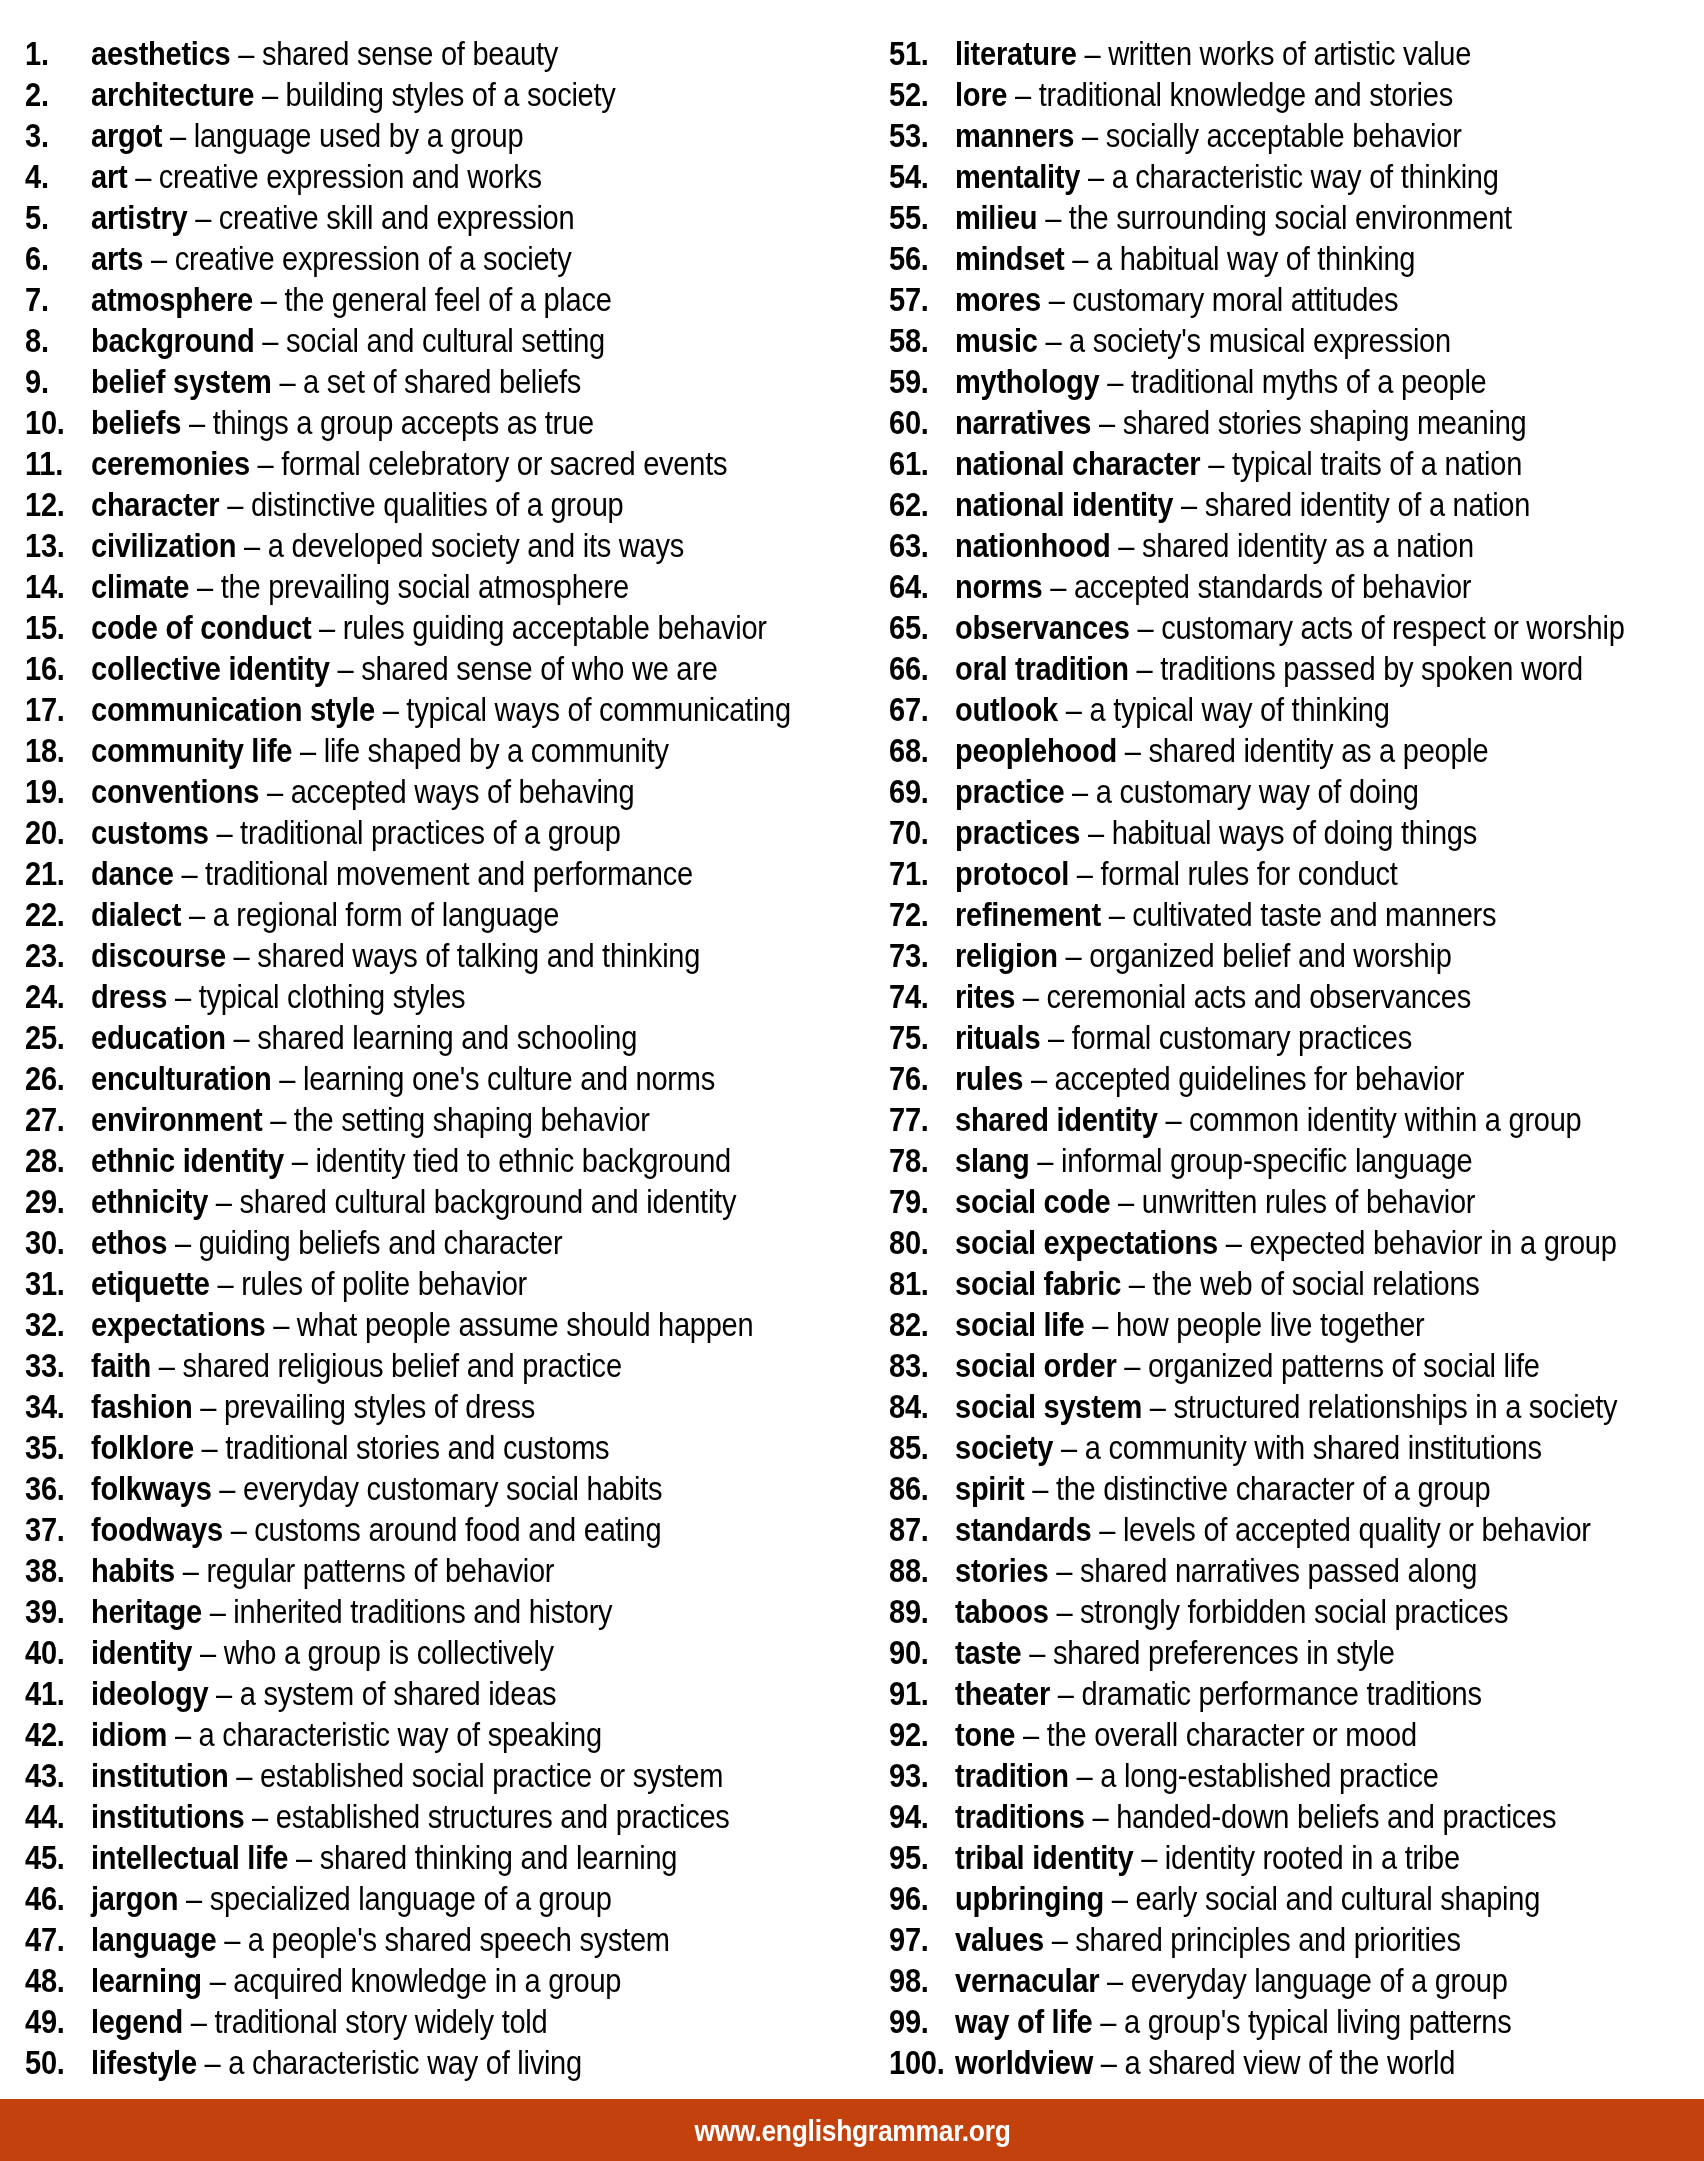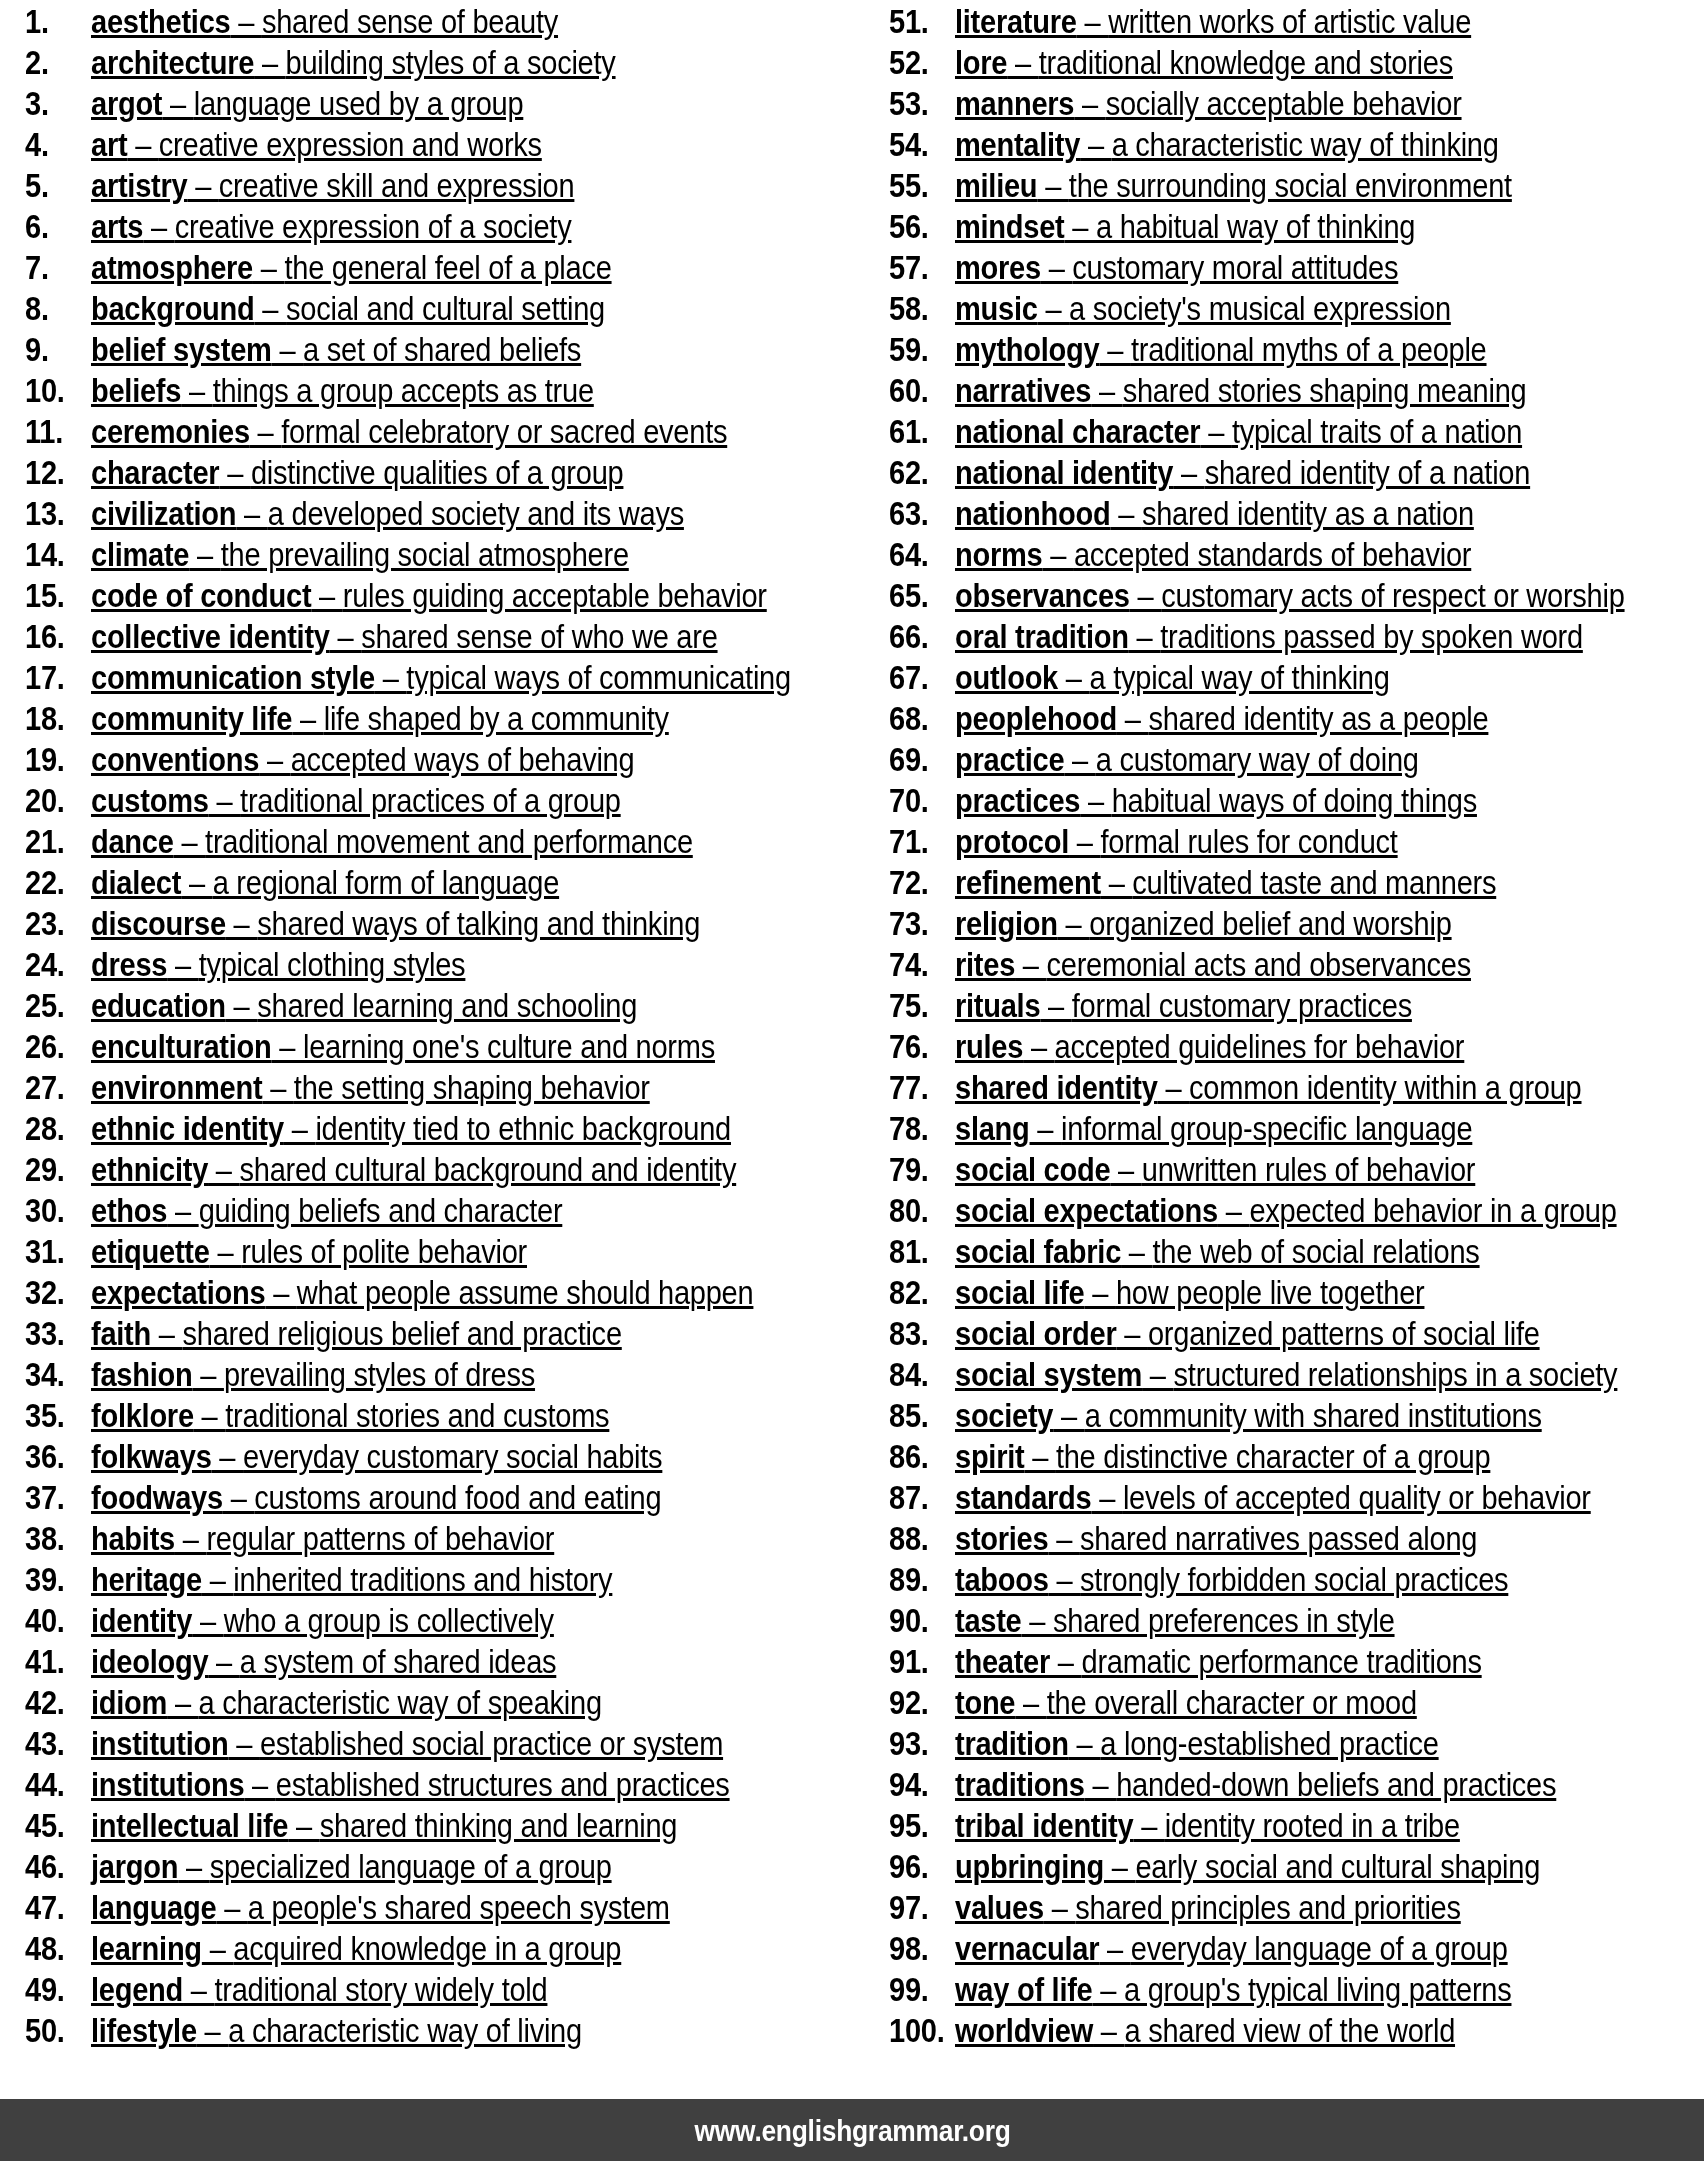--- a/index.html
+++ b/index.html
@@ -10,22 +10,21 @@
     width: 1705px;
     height: 2161px;
     position: relative;
     overflow: hidden;
     background: #ffffff;
     font-family: "Liberation Sans", sans-serif;
     color: #000000;
   }
   .col {
     position: absolute;
-    top: 1px;
-    text-decoration: underline;
+    top: 33px;
   }
   .col-left  { left: 24.6px; }
   .col-right { left: 889px; }
   .item {
     height: 41px;
     line-height: 41px;
     font-size: 33px;
     white-space: nowrap;
     transform: scaleX(0.88);
     transform-origin: 0 0;
@@ -37,21 +36,21 @@
     font-weight: 700;
   }
   .term { font-weight: 700; }
   .sep, .def { font-weight: 400; }
   .footer {
     position: absolute;
     left: 0;
     top: 2099px;
     width: 1705px;
     height: 63px;
-    background: #404040;
+    background: #c2410c;
     display: flex;
     align-items: center;
     justify-content: center;
   }
   .footer-url {
     color: #ffffff;
     font-weight: 700;
     font-size: 30px;
     letter-spacing: -0.3px;
     transform: scaleX(0.88);

